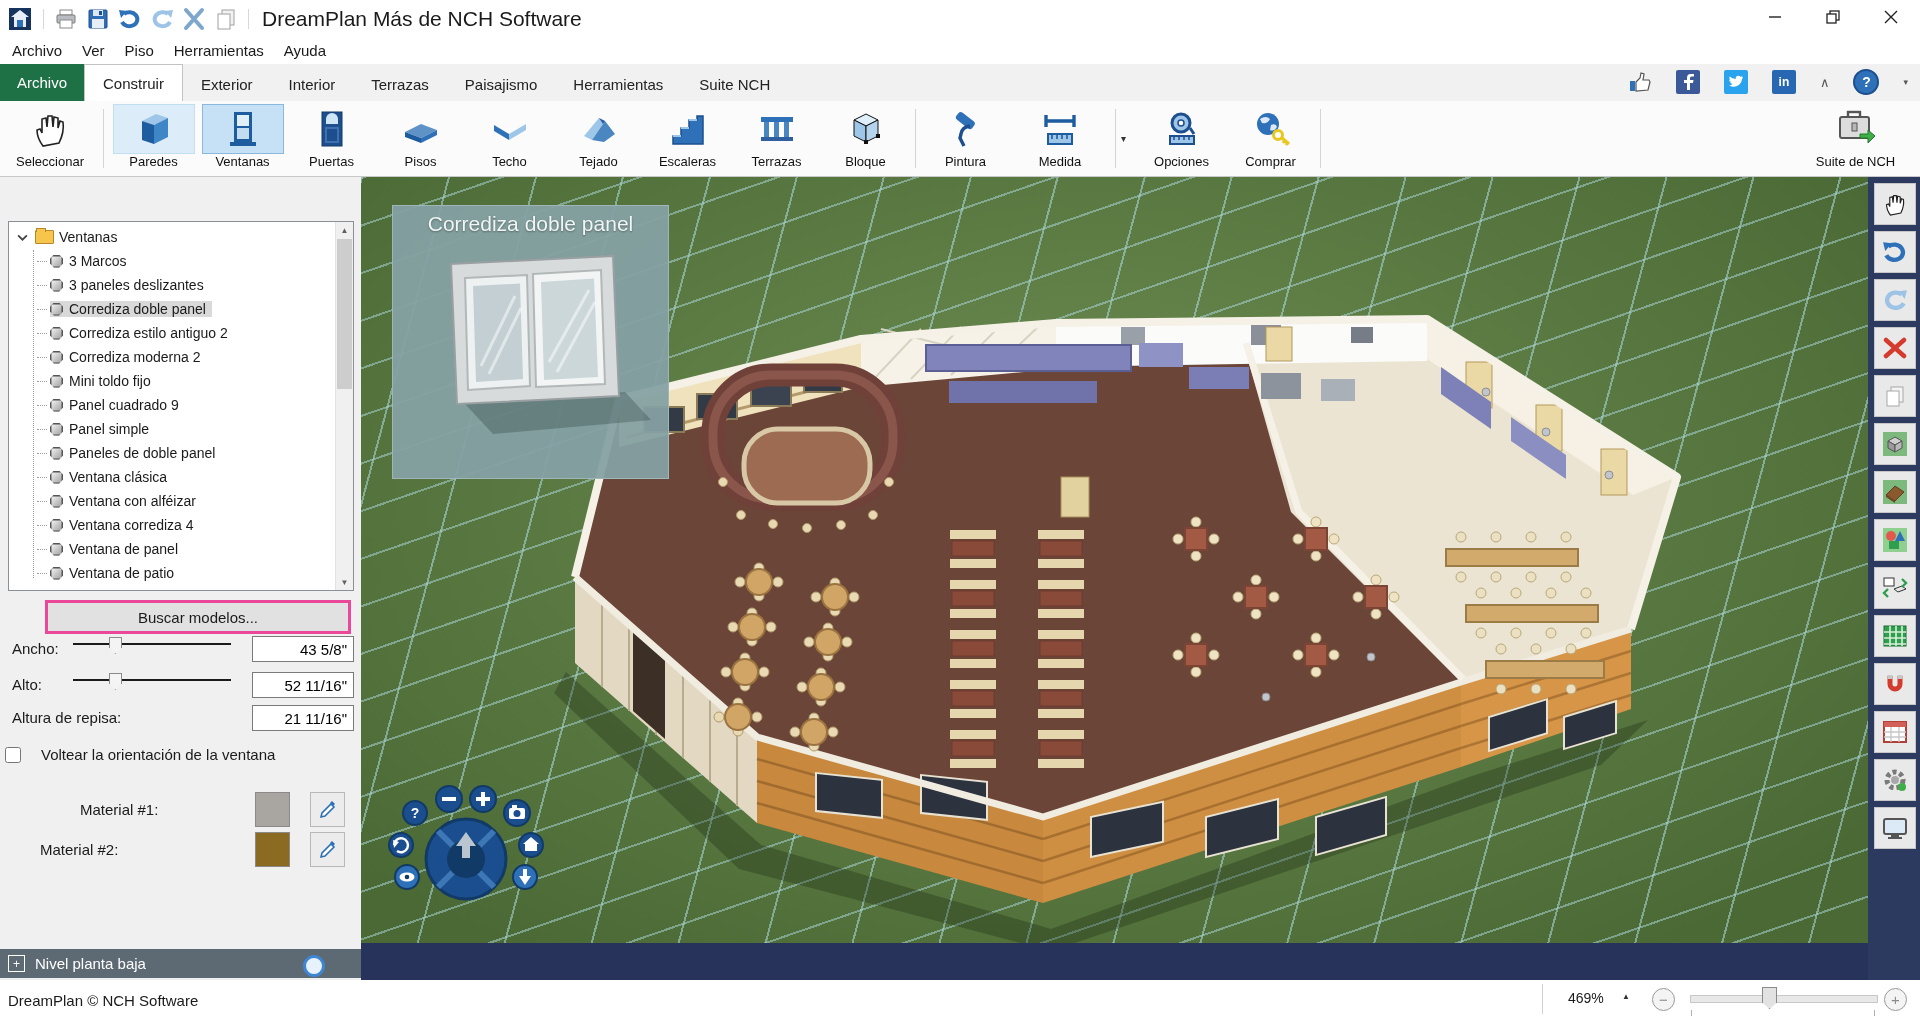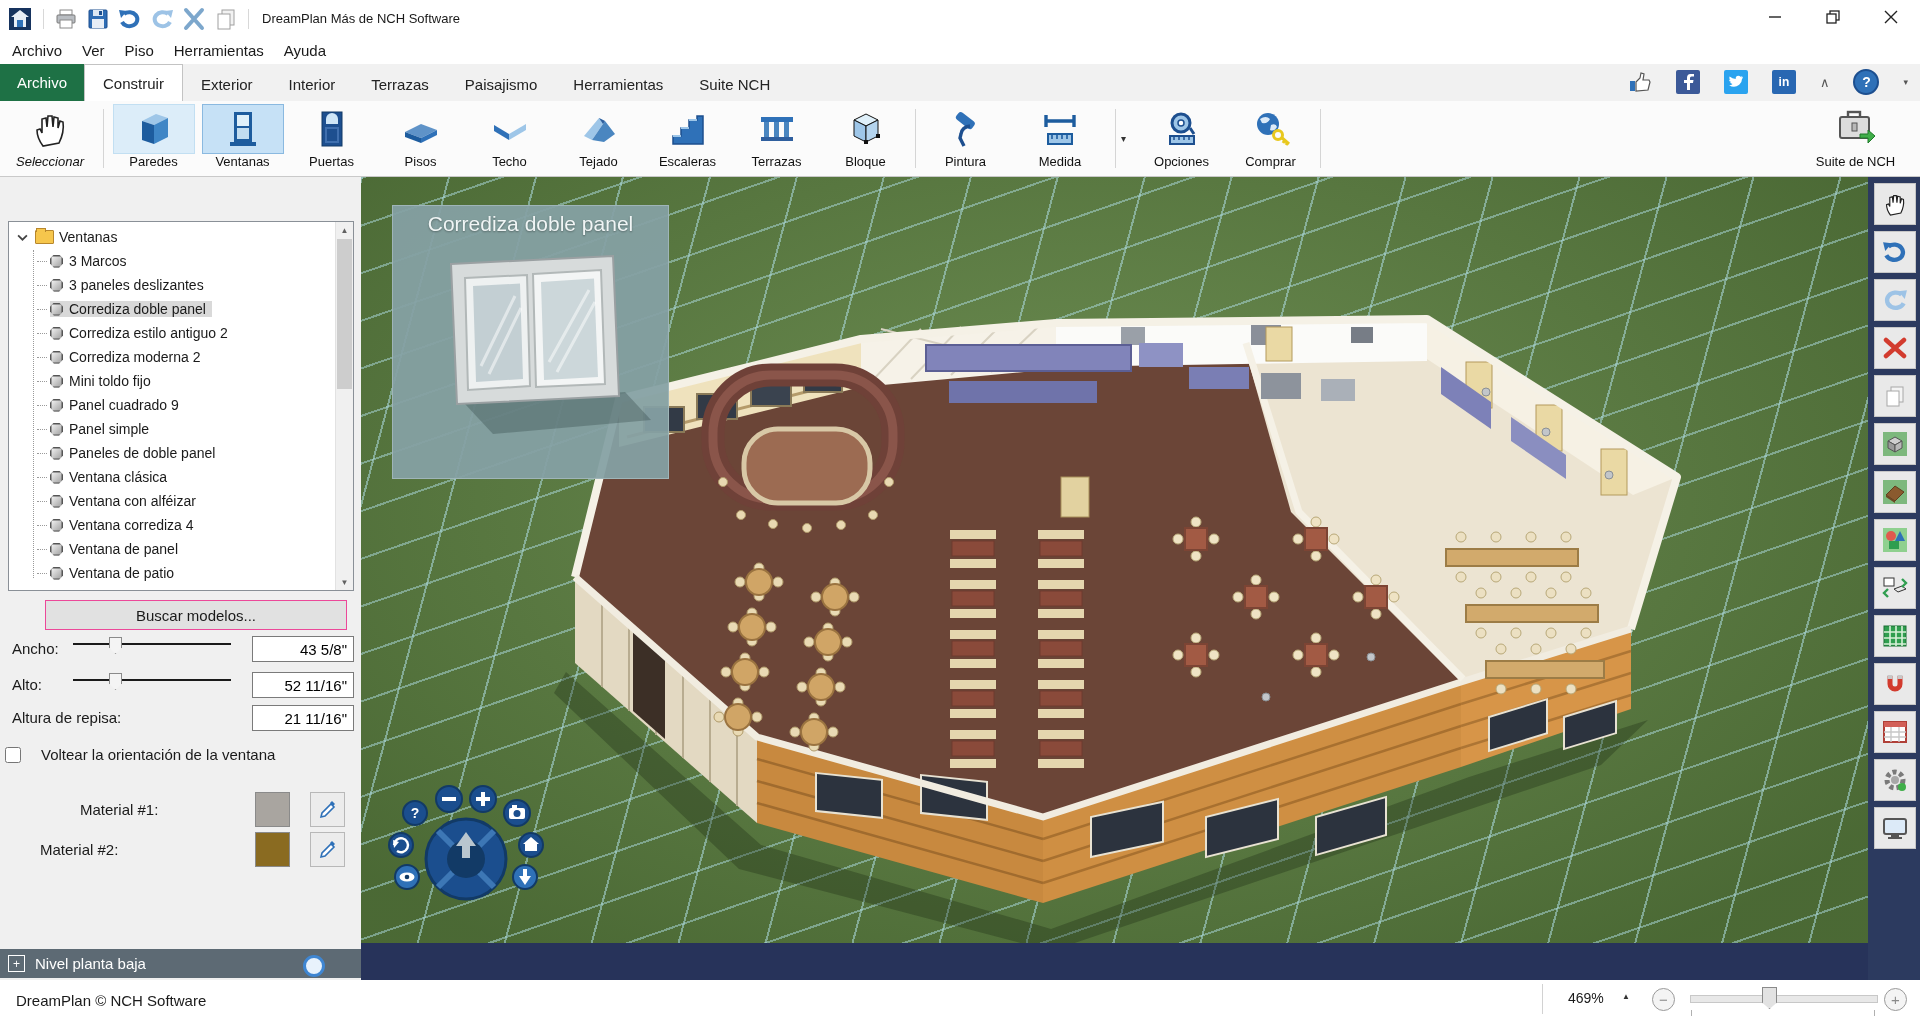--- a/index.html
+++ b/index.html
@@ -3,21 +3,21 @@
 <meta charset="utf-8">
 <style>
   html,body{margin:0;padding:0;background:#888;}
   .app{position:relative;width:1920px;height:1020px;background:#fff;overflow:hidden;
        font-family:"Liberation Sans",sans-serif;color:#1a1a1a;}
   
   .titlebar{position:absolute;top:0;left:0;right:0;height:37px;background:#fff;display:flex;align-items:center;}
   .qat{display:flex;align-items:center;gap:6px;padding-left:8px;}
   .qat .ico{width:26px;height:26px;display:flex;align-items:center;justify-content:center;}
   .tsep{width:1px;height:20px;background:#d8d8d8;margin:0 3px;}
-  .wtitle{font-size:13px;margin-left:10px;color:#1a1a1a;}
+  .wtitle{font-size:21px;margin-left:10px;color:#1a1a1a;}
   .wcontrols{position:absolute;right:0;top:0;height:37px;display:flex;}
   .wcbtn{width:58px;height:34px;display:flex;align-items:center;justify-content:center;}
   
   .menubar{position:absolute;top:37px;left:0;right:0;height:27px;display:flex;align-items:center;padding-left:2px;font-size:15px;}
   .mitem{padding:3px 10px;}
   
   .tabrow{position:absolute;top:64px;left:0;right:0;height:37px;background:#f1f1f1;display:flex;align-items:flex-end;}
   .tab{height:33px;display:flex;align-items:center;padding:0 18px;font-size:15px;color:#222;}
   .tab.file{background:#1e7145;color:#fff;height:37px;padding:0 17px;}
   .tab.active{background:#fff;border:1px solid #c3c3c3;border-bottom:none;height:36px;}
@@ -25,42 +25,42 @@
   .soc{width:24px;height:24px;display:flex;align-items:center;justify-content:center;border-radius:2px;}
   .soc.fb{background:#3b5998;} .soc.tw{background:#2aa3ef;} .soc.li{background:#2867b2;}
   .soc-glyph{font-size:13px;color:#555;}
   .helpcirc{width:22px;height:22px;border-radius:50%;background:#2f71b8;color:#fff;display:flex;align-items:center;justify-content:center;font-size:14px;font-weight:bold;border:2px solid #1d4f8f;}
   
   .toolbar{position:absolute;top:101px;left:0;right:0;height:75px;background:#fbfbfb;border-bottom:1px solid #c9c9c9;display:flex;align-items:stretch;padding-left:2px;}
   .tbtn{width:89px;display:flex;flex-direction:column;align-items:center;padding-top:3px;font-size:13px;color:#111;}
   .tbtn .ib{width:48px;height:48px;display:flex;align-items:center;justify-content:center;border:1px solid transparent;}
   .tbtn.sel1 .ib{background:#dcedf9;border-color:#c2dff2;width:80px;}
   .tbtn.sel2 .ib{background:#c6e1f6;border-color:#8ab9e0;width:80px;}
-  .tbtn.w1{width:96px;font-style:italic;} .tbtn.w2{width:128px;} .tbtn.w3{width:100px;}
+  .tbtn.w1{width:96px;} .tbtn.w2{width:128px;} .tbtn.w3{width:100px;}
   .tsep2{width:1px;background:#d5d5d5;margin:8px 5px;}
   .ddarrow{align-self:center;font-size:10px;color:#333;width:16px;}
   .suite{margin-left:auto;margin-right:20px;}
   
   .left-panel{position:absolute;top:177px;left:0;width:361px;height:803px;background:#f0f0f0;border-right:1px solid #c2c2c2;}
   .phdr{position:absolute;top:0;left:0;right:0;height:34px;background:#5d6a74;color:#fff;font-size:15px;display:flex;align-items:center;padding-left:10px;}
   .pincirc{position:absolute;right:36px;top:8px;width:17px;height:17px;border-radius:50%;border:3px solid #3f86d2;background:#e8f2fc;}
   .treebox{position:absolute;top:44px;left:8px;width:344px;height:368px;background:#fff;border:1px solid #8a9097;overflow:hidden;}
   .treerows{position:absolute;top:3px;left:2px;right:18px;}
   .trow{height:24px;display:flex;align-items:center;font-size:14px;white-space:nowrap;} .trow .pad2{width:26px;}
   .stub{width:10px;border-top:1px dotted #9a9a9a;margin-right:3px;}
   .guide{position:absolute;left:24px;top:28px;height:328px;border-left:1px dotted #9a9a9a;}
   .folder{width:17px;height:12px;background:#f6c64c;border:1px solid #b8872c;border-radius:1px;margin:0 5px 0 4px;position:relative;}
   .folder::before{content:"";position:absolute;left:0;top:-3px;width:8px;height:3px;background:#f6c64c;border:1px solid #b8872c;border-bottom:none;}
   .oct{width:13px;height:13px;margin-right:6px;background:linear-gradient(135deg,#fdfdfd,#969696);clip-path:polygon(30% 0,70% 0,100% 30%,100% 70%,70% 100%,30% 100%,0 70%,0 30%);box-shadow:inset 0 0 0 1.5px #555;flex:none;}
   .selrow{background:#d9d9d9;display:flex;align-items:center;padding-right:6px;}
   .vscroll{position:absolute;top:0;right:0;bottom:0;width:17px;background:#f0f0f0;border-left:1px solid #e2e2e2;}
   .sarr{height:16px;display:flex;align-items:center;justify-content:center;font-size:8px;color:#606060;}
   .sdown{position:absolute;bottom:0;left:0;right:0;}
   .sthumb{position:absolute;top:17px;left:1px;width:15px;height:150px;background:#cdcdcd;}
-  .searchbtn{position:absolute;top:423px;left:45px;width:300px;height:28px;background:#e1e1e1;border:1px solid #ec4899;font-size:15px;display:flex;align-items:center;justify-content:center;}
+  .searchbtn{position:absolute;top:423px;left:45px;width:300px;height:28px;background:#e1e1e1;border:3px solid #ec4899;font-size:15px;display:flex;align-items:center;justify-content:center;}
   .flabel{position:absolute;font-size:15px;left:12px;}
   .slider{position:absolute;width:158px;height:16px;left:73px;}
   .strack{position:absolute;top:7px;left:0;right:0;height:2px;background:#1a1a1a;}
   .sthumb2{position:absolute;top:1px;left:36px;width:11px;height:15px;background:#f4f4f4;border:1px solid #8a8a8a;clip-path:polygon(0 0,100% 0,100% 60%,50% 100%,0 60%);}
   .valbox{position:absolute;left:252px;width:94px;height:24px;background:#fff;border:1px solid #7a7a7a;font-size:15px;text-align:right;padding:0 6px 0 0;font-family:"Liberation Sans",sans-serif;}
   .chkrow{position:absolute;top:569px;left:5px;display:flex;align-items:center;font-size:15px;gap:12px;}
   .chkrow input{width:16px;height:16px;margin:0 8px 0 0;}
   .matlabel{position:absolute;left:40px;font-size:15px;}
   .swatch{position:absolute;left:255px;width:33px;height:33px;border:1px solid #8a8a8a;}
   .sw1{background:#a9a5a0;} .sw2{background:#8a6b21;}
@@ -79,21 +79,21 @@
   .preview{position:absolute;left:31px;top:28px;width:275px;height:272px;background:rgba(133,160,164,.94);border:1px solid #9fb5b8;}
   .ptitle{margin-top:6px;text-align:center;font-size:21px;color:#f0f5f5;text-shadow:0 1px 2px rgba(0,0,0,.35);}
   .house,.compass,.pwin{display:block;}
   .house{position:absolute;left:0;top:0;}
   .compass{position:absolute;left:15px;top:585px;}
   
   .rail{position:absolute;top:177px;right:0;width:52px;height:803px;background:#2c3a5f;}
   .rbtn{position:absolute;left:6px;width:40px;height:40px;background:#e9e9e9;border:1px solid #c6c6c6;display:flex;align-items:center;justify-content:center;}
   
   .statusbar{position:absolute;left:0;bottom:0;right:0;height:40px;background:#fff;}
-  .stext{position:absolute;left:16px;top:12px;font-size:15px;}
+  .stext{position:absolute;left:8px;top:12px;font-size:15px;}
   .ssep{position:absolute;left:1542px;top:4px;height:30px;width:1px;background:#d2d2d2;}
   .zoomlvl{position:absolute;left:1568px;top:10px;font-size:14px;}
   .zarr{position:absolute;left:1622px;top:12px;font-size:8px;color:#333;}
   .zcirc{position:absolute;top:8px;width:21px;height:21px;border-radius:50%;border:1.5px solid #9a9a9a;color:#8a8a8a;display:flex;align-items:center;justify-content:center;font-size:15px;background:#f4f4f4;}
   .zminus{left:1652px;} .zplus{left:1884px;}
   .ztrack{position:absolute;left:1690px;top:15px;width:186px;height:6px;background:#e8e8e8;border:1px solid #c8c8c8;}
   .zthumb{position:absolute;left:1762px;top:7px;width:13px;height:20px;background:#e2e2e2;border:1px solid #8a8a8a;clip-path:polygon(0 0,100% 0,100% 70%,50% 100%,0 70%);}
   .ztick{position:absolute;top:30px;width:1px;height:6px;background:#b0b0b0;}
 </style>
 </head>

